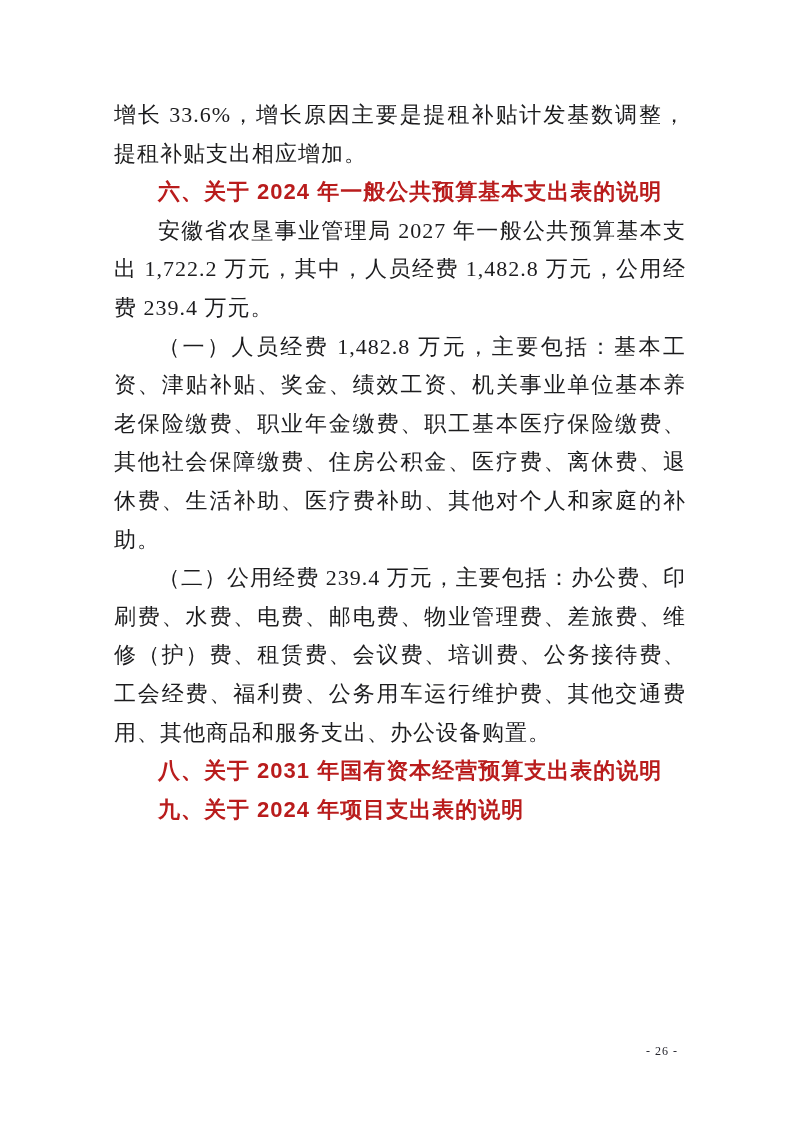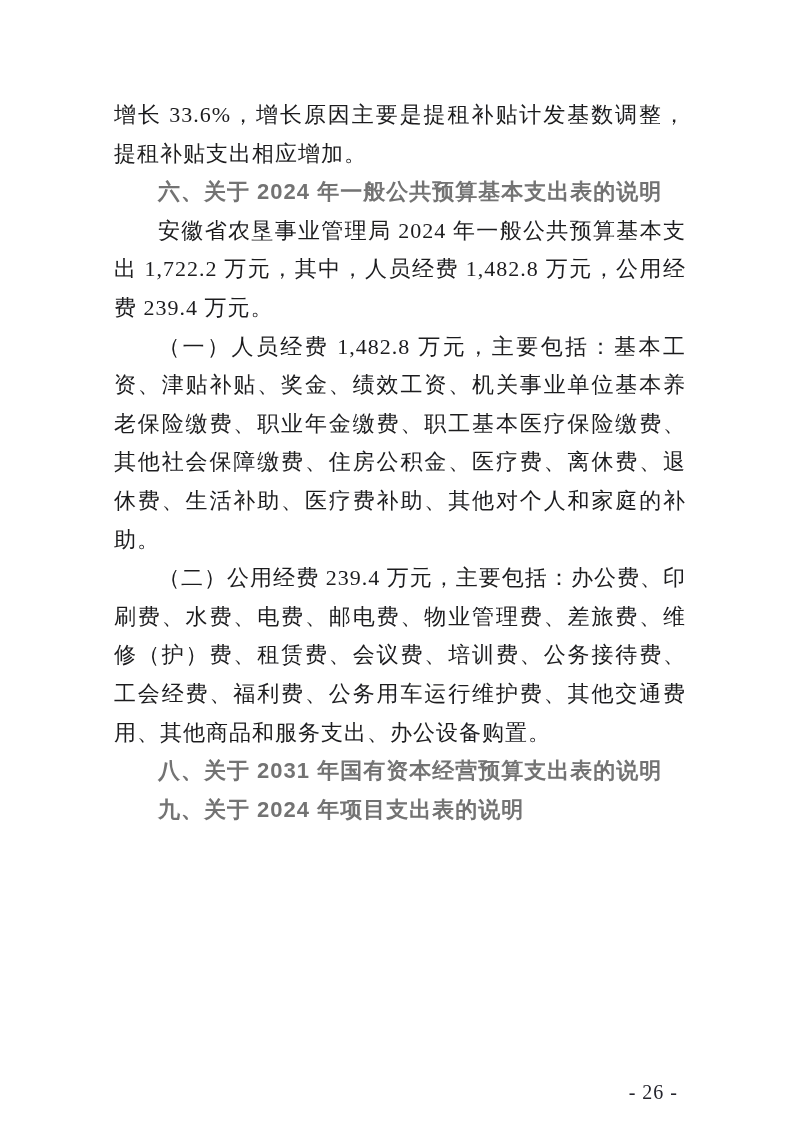--- a/index.html
+++ b/index.html
@@ -36,41 +36,41 @@
     text-indent: 0;
   }
   .heading {
     margin: 0;
     font-size: 22px;
     line-height: 38.6px;
     font-weight: bold;
     font-family: "Liberation Sans", "DejaVu Sans", sans-serif;
     text-indent: 2em;
     letter-spacing: 1px;
-    color: #737373;
+    color: #b91c1c;
     text-align: left;
   }
   .page-number {
     position: absolute;
-    top: 1082px;
+    top: 1041px;
     right: 116px;
-    font-size: 20px;
+    font-size: 12px;
     line-height: 20px;
     letter-spacing: 1px;
     color: #24242c;
     font-family: "Liberation Serif", "DejaVu Serif", serif;
   }
 </style>
 </head>
 <body>
 
 <div class="page">
   <div class="content">
     <p class="para no-indent">增长 33.6%，增长原因主要是提租补贴计发基数调整，提租补贴支出相应增加。</p>
     <p class="heading">六、关于 2024 年一般公共预算基本支出表的说明</p>
-    <p class="para">安徽省农垦事业管理局 2024 年一般公共预算基本支出 1,722.2 万元，其中，人员经费 1,482.8 万元，公用经费 239.4 万元。</p>
+    <p class="para">安徽省农垦事业管理局 2027 年一般公共预算基本支出 1,722.2 万元，其中，人员经费 1,482.8 万元，公用经费 239.4 万元。</p>
     <p class="para">（一）人员经费 1,482.8 万元，主要包括：基本工资、津贴补贴、奖金、绩效工资、机关事业单位基本养老保险缴费、职业年金缴费、职工基本医疗保险缴费、其他社会保障缴费、住房公积金、医疗费、离休费、退休费、生活补助、医疗费补助、其他对个人和家庭的补助。</p>
     <p class="para">（二）公用经费 239.4 万元，主要包括：办公费、印刷费、水费、电费、邮电费、物业管理费、差旅费、维修（护）费、租赁费、会议费、培训费、公务接待费、工会经费、福利费、公务用车运行维护费、其他交通费用、其他商品和服务支出、办公设备购置。</p>
     <p class="heading">八、关于 2031 年国有资本经营预算支出表的说明</p>
     <p class="heading">九、关于 2024 年项目支出表的说明</p>
   </div>
   <div class="page-number">- 26 -</div>
 </div>
 
 </body></html>

